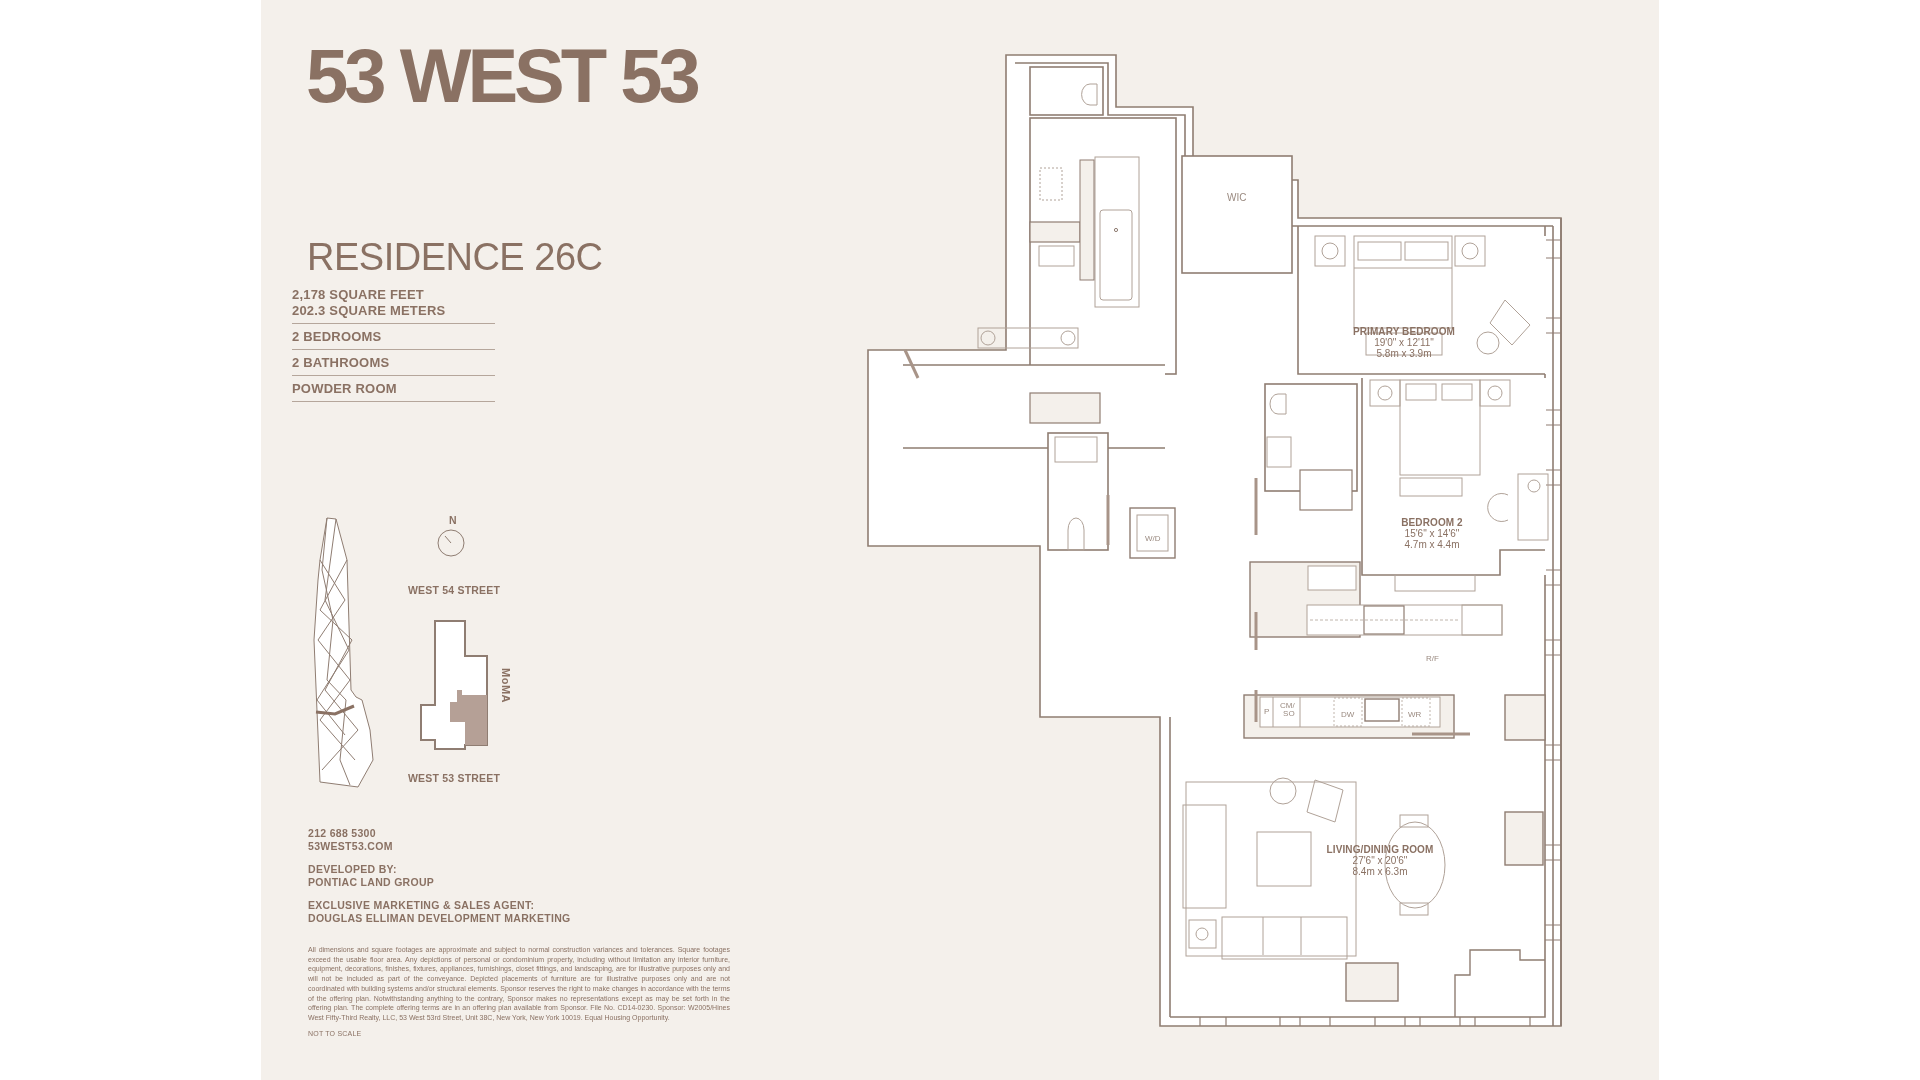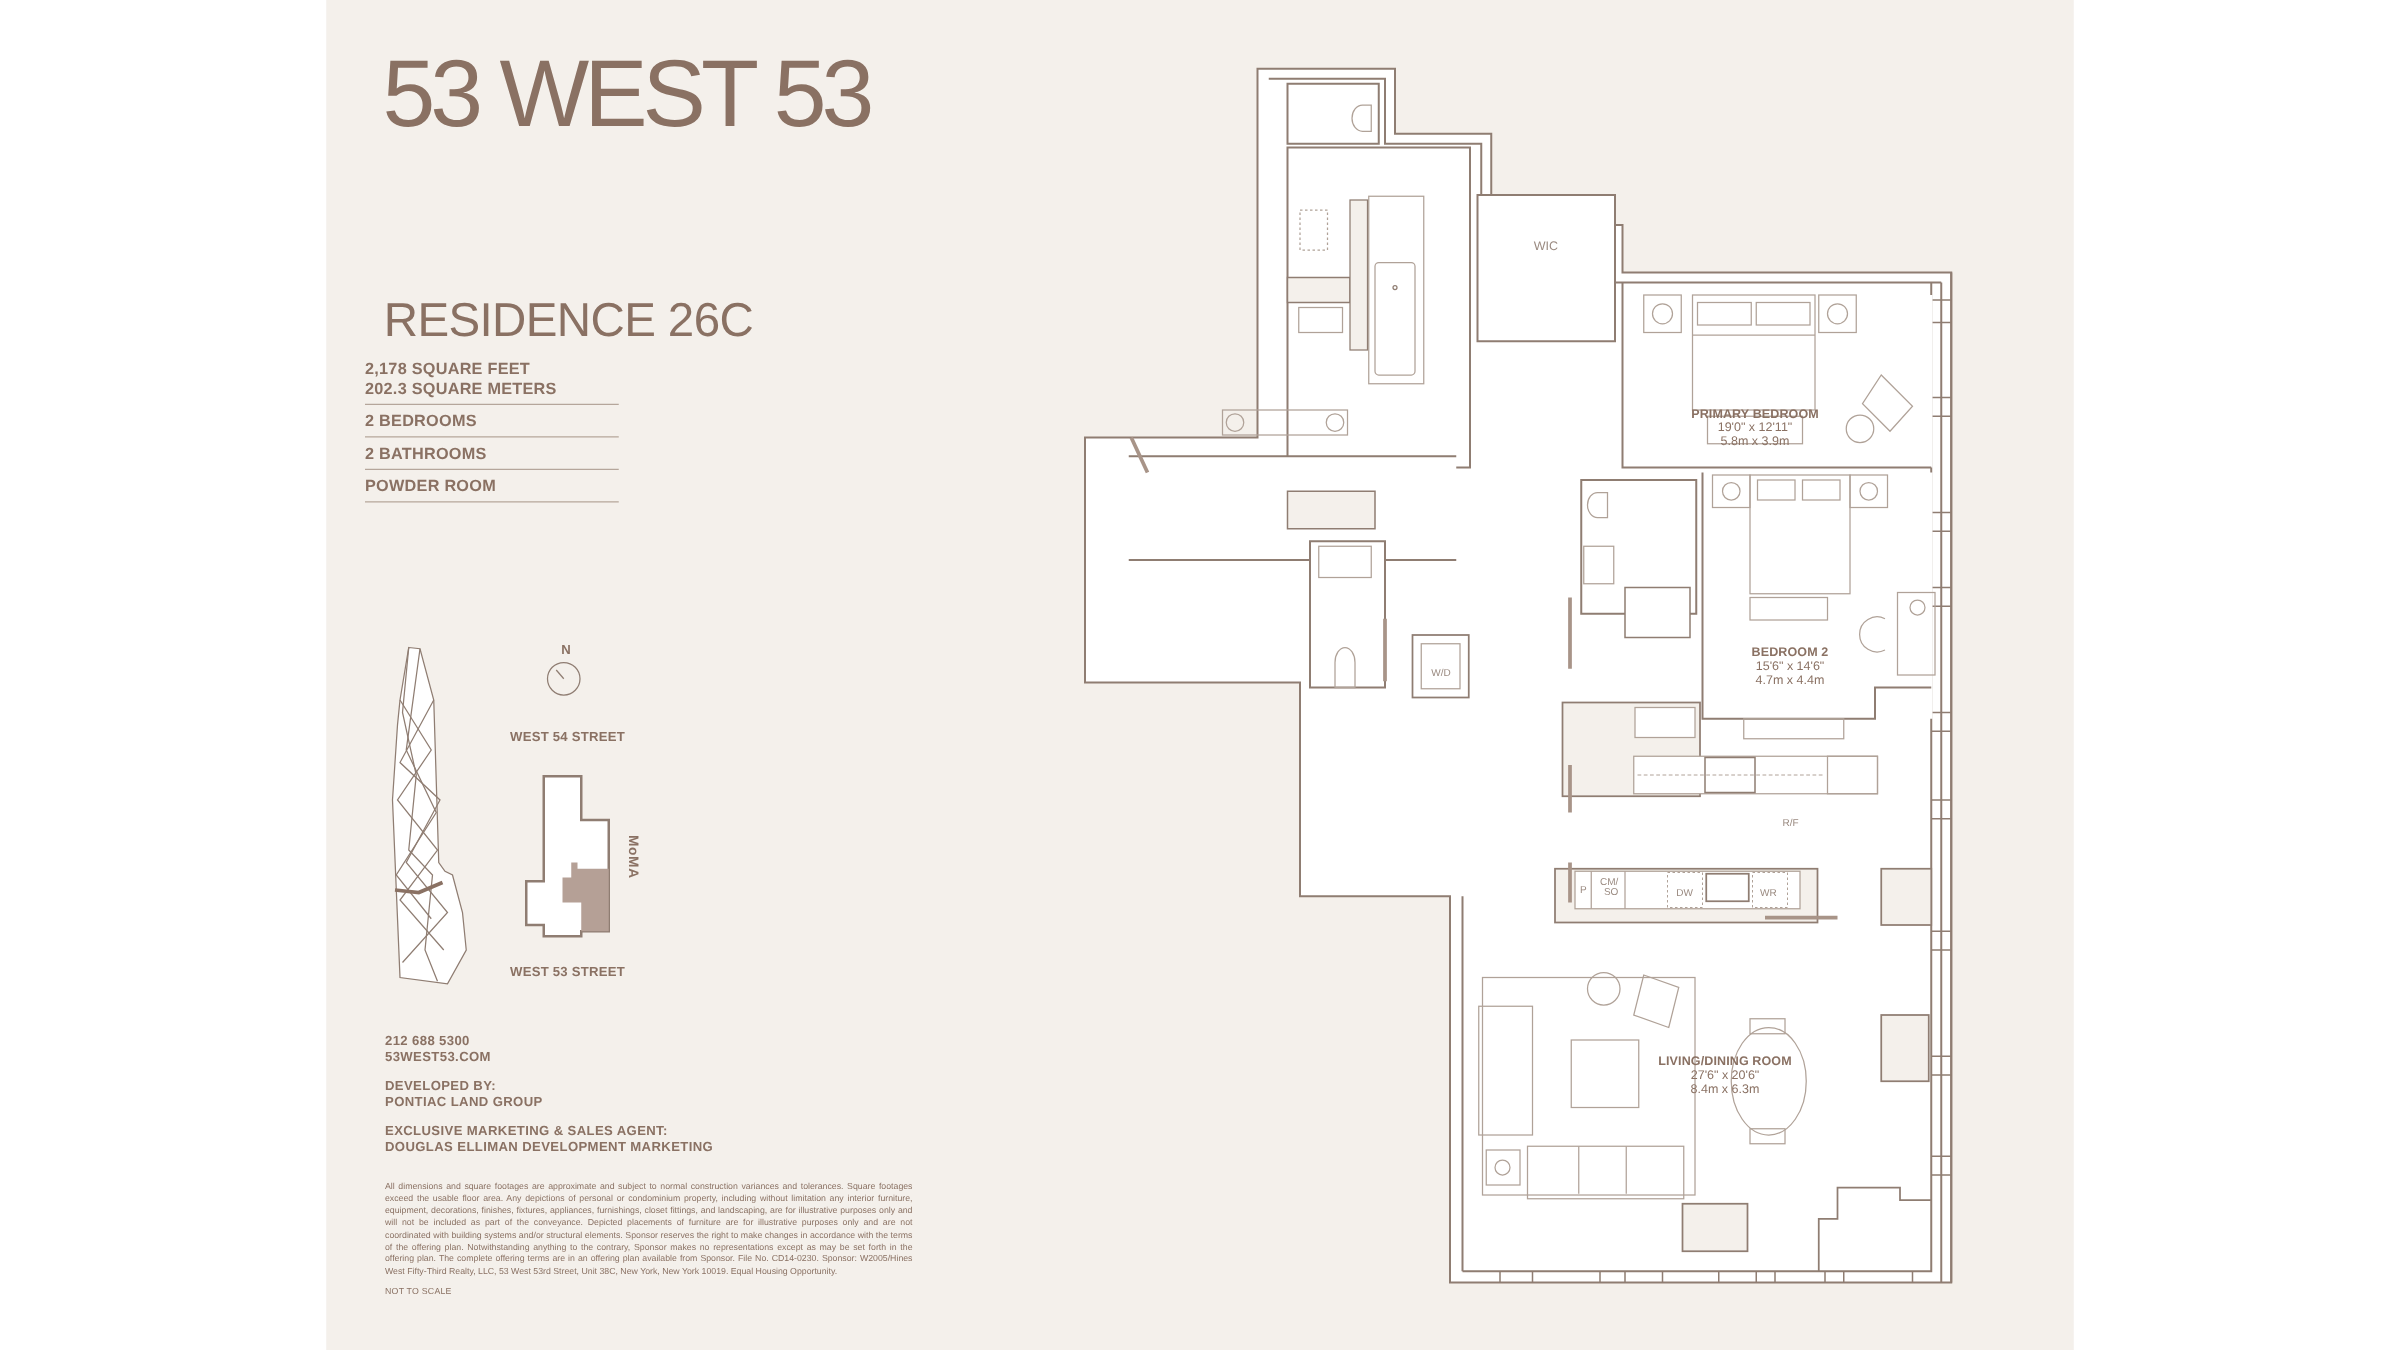--- a/index.html
+++ b/index.html
@@ -1,20 +1,20 @@
 <!DOCTYPE html>
 <html><head>
 <meta charset="utf-8">
 <style>
   html, body { margin:0; padding:0; }
   body { width:1920px; height:1080px; background:#ffffff; position:relative; overflow:hidden;
          font-family:"Liberation Sans", sans-serif; color:#8a7163; }
   .page { position:absolute; left:261px; top:0; width:1398px; height:1080px; background:#f4f0eb; }
   .abs { position:absolute; }
-  .brand { left:306px; top:38px; font-size:76px; letter-spacing:-4px; font-weight:400; line-height:1; white-space:nowrap; color:#8a7163; }
+  .brand { left:306px; top:38px; font-size:76px; letter-spacing:-4px; font-weight:700; line-height:1; white-space:nowrap; color:#8a7163; }
   .residence { left:307px; top:190px; font-size:38px; letter-spacing:-0.5px; line-height:1; white-space:nowrap;margin-top:48px; }
   .specs { left:292px; top:285px; width:203px; font-size:13px; font-weight:700; letter-spacing:0.2px; }
   .specs .row { border-bottom:1.5px solid #b5a69b; padding:2px 0 4px 0; line-height:16px; }
   .specs .row + .row { padding-top:5px; }
   .label-sm { font-size:10.5px; font-weight:700; letter-spacing:0.2px; white-space:nowrap; }
   .contact { left:308px; top:827px; font-size:10.5px; font-weight:700; line-height:13px; letter-spacing:0.3px; }
   .contact .blk { margin-bottom:10px; }
   .disclaimer { left:308px; top:945px; width:422px; font-size:7px; line-height:9.7px; text-align:justify; color:#8a7163; }
   .nts { left:308px; top:1030px; font-size:7px; letter-spacing:0.2px; }
   svg.plan { position:absolute; left:0; top:0; }

